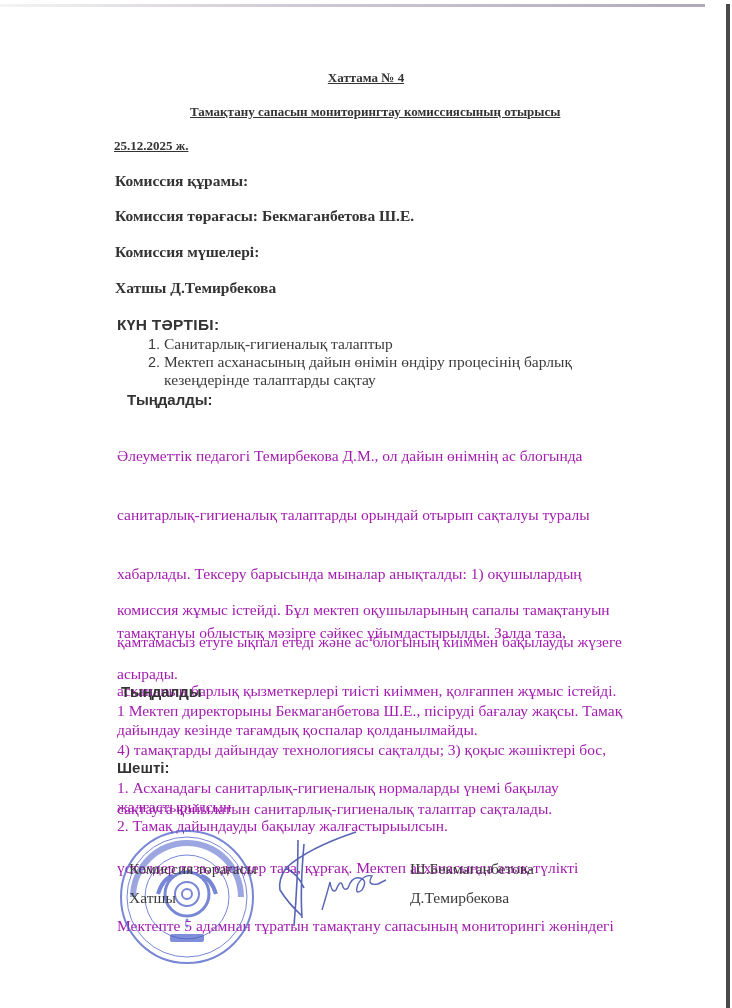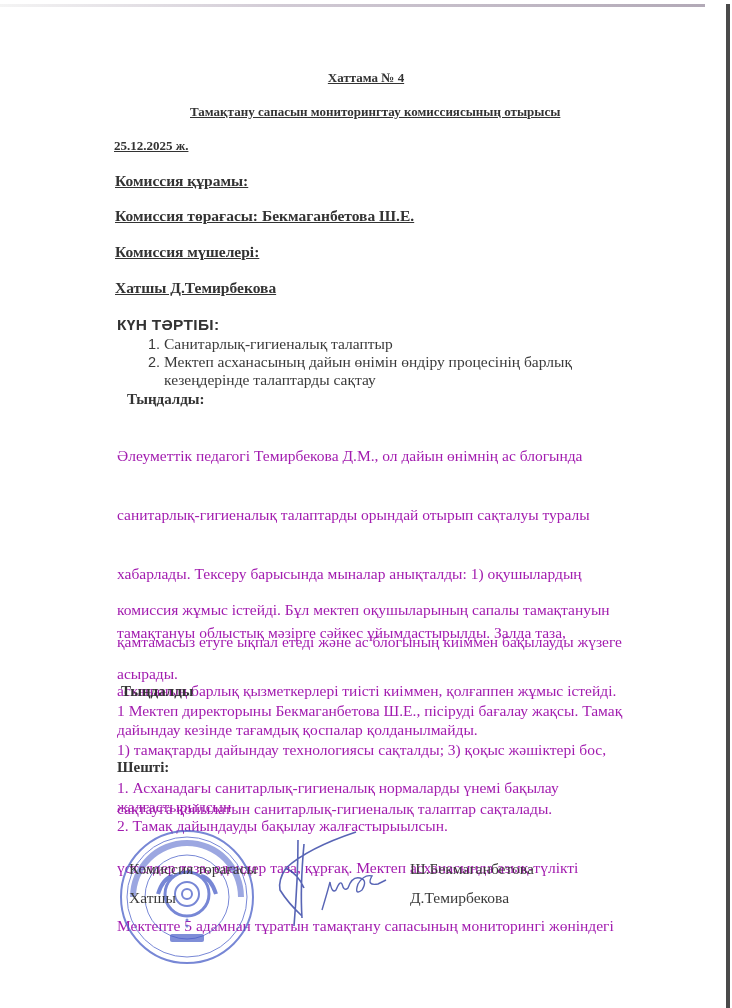--- a/index.html
+++ b/index.html
@@ -24,38 +24,38 @@
   }
   .subtitle {
     left: 190px; top: 104px; font-weight: bold; font-size: 13px;
     text-decoration: underline; color: #333;
   }
   .date {
     left: 114px; top: 138px; font-weight: bold; font-size: 13px;
     text-decoration: underline; color: #333;
   }
   .hdr {
-    left: 115px; font-weight: bold; font-size: 15.5px; text-decoration: underline; color: #333;
+    left: 115px; font-weight: bold; font-size: 15.5px; color: #333;
   }
   .agenda-title {
     left: 117px; top: 316px; font-weight: bold; font-size: 15.5px; color: #333;
     font-family: "Liberation Sans", sans-serif; letter-spacing: 0.3px;
   }
   .agenda-list {
     position: absolute; left: 148px; top: 335px; width: 520px;
     font-size: 15.5px; line-height: 18px; color: #3a3a3a;
     margin: 0; padding: 0; list-style: none;
   }
   .agenda-list li { position: relative; padding-left: 16px; }
   .agenda-list .num {
     position: absolute; left: 0; font-family: "Liberation Sans", sans-serif; font-size: 14.5px;
   }
   .sub-title {
     font-weight: bold; font-size: 15px; color: #333;
-    font-family: Liberation Serif, serif;
+    font-family: Liberation Sans, sans-serif;
   }
   .para {
     position: absolute; left: 117px; width: 580px;
     font-size: 15.5px; color: #a21caf;
   }
   .para .line { white-space: nowrap; display: block; }
   .stamp {
     position: absolute; left: 118px; top: 828px; width: 138px; height: 138px;
   }
   .sig { position: absolute; }
@@ -89,21 +89,21 @@
   </li>
 </ul>
 
 <div class="abs sub-title" style="left:127px; top:391px">Тыңдалды:</div>
 <div class="para" style="top:407px; line-height:19.6px; white-space:pre">
   <span class="line">   Әлеуметтік педагогі Темирбекова Д.М.,  ол дайын өнімнің ас блогында</span>
   <span class="line">санитарлық-гигиеналық талаптарды  орындай отырып    сақталуы туралы</span>
   <span class="line">хабарлады. Тексеру барысында мыналар анықталды: 1) оқушылардың</span>
   <span class="line">тамақтануы облыстық мәзірге сәйкес ұйымдастырылды. Залда таза,</span>
   <span class="line">асхананың барлық қызметкерлері тиісті киіммен, қолғаппен жұмыс істейді.</span>
-  <span class="line">1) тамақтарды  дайындау технологиясы сақталды; 3) қоқыс жәшіктері бос,</span>
+  <span class="line">4) тамақтарды  дайындау технологиясы сақталды; 3) қоқыс жәшіктері бос,</span>
   <span class="line">сақтауға қойылатын санитарлық-гигиеналық талаптар сақталады.</span>
   <span class="line">үстелдер таза, едендер таза, құрғақ. Мектеп асханасында азық-түлікті</span>
   <span class="line">Мектепте 5 адамнан тұратын тамақтану сапасының мониторингі жөніндегі</span>
 </div>
 <div class="para" style="top:594px; line-height:32px">
   <span class="line">комиссия жұмыс істейді. Бұл мектеп оқушыларының сапалы тамақтануын</span>
   <span class="line">қамтамасыз етуге ықпал етеді және ас блогының киіммен бақылауды жүзеге</span>
   <span class="line">асырады.</span>
 </div>
 

